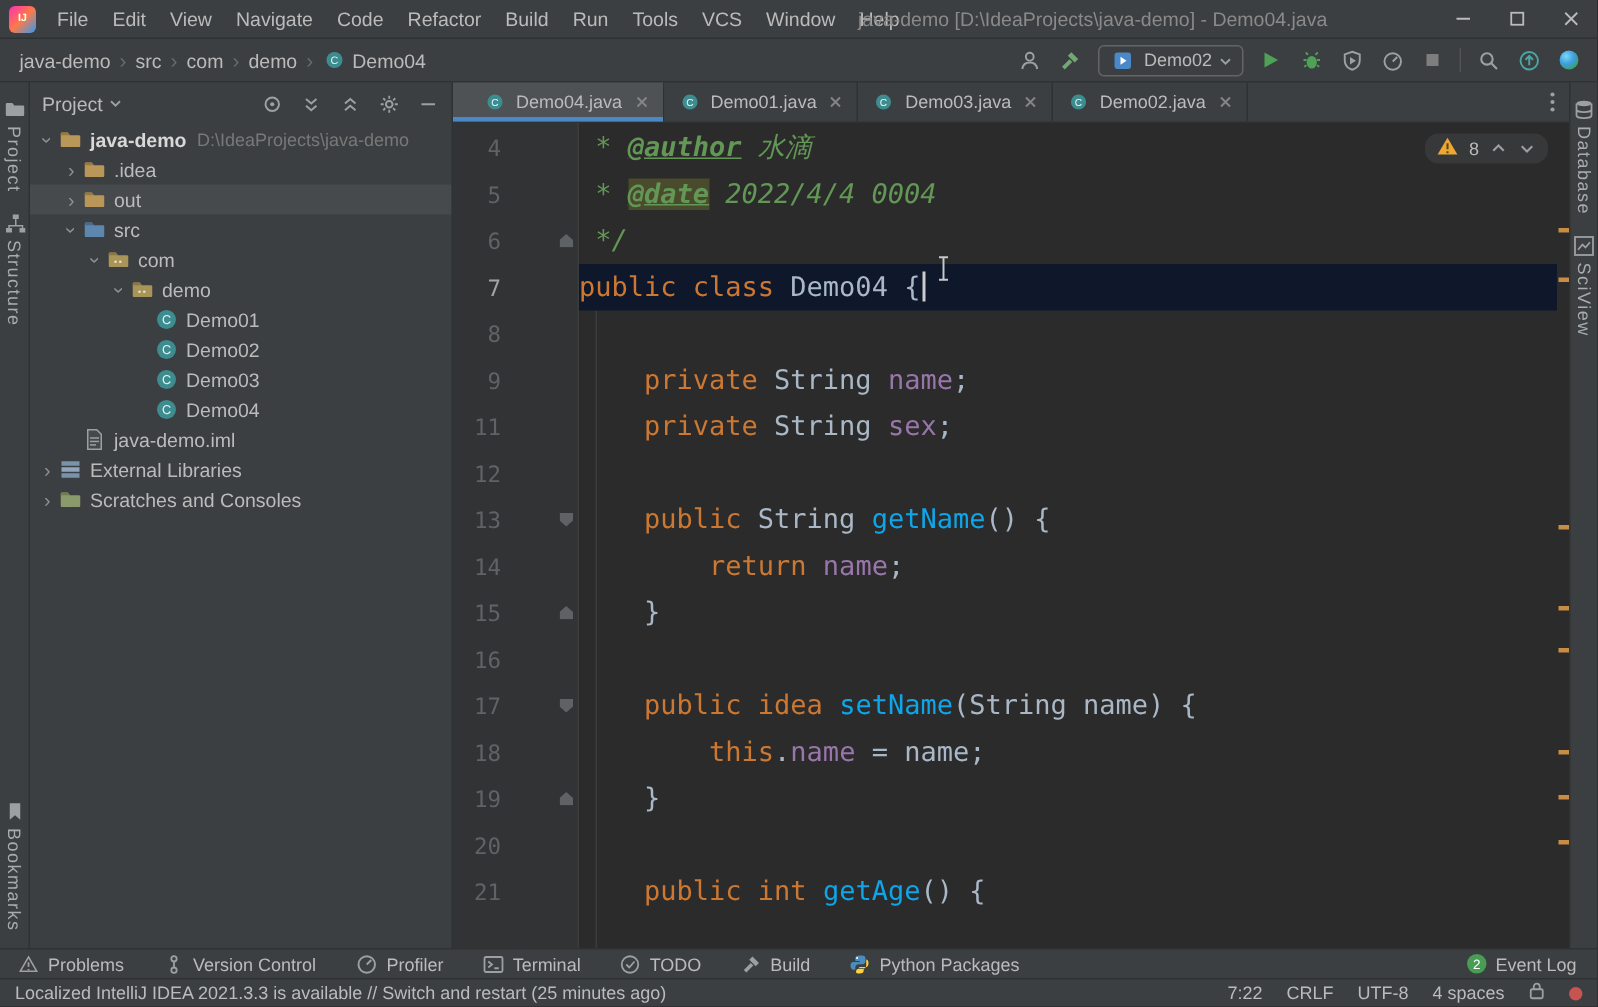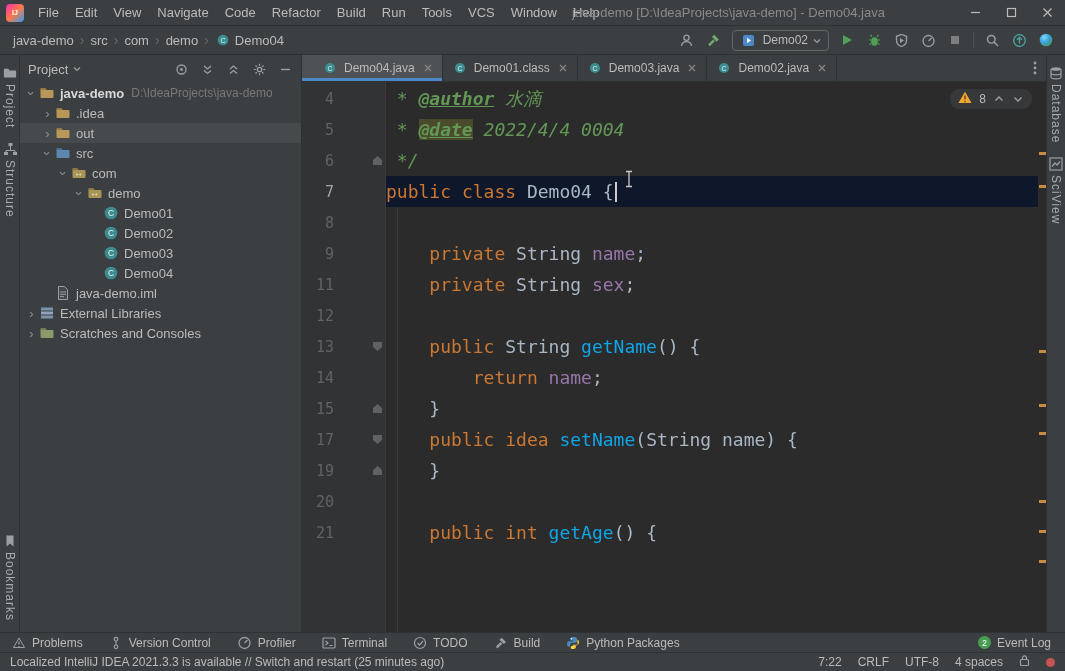--- a/index.html
+++ b/index.html
@@ -502,21 +502,21 @@
               </svg>
             </span>
           </div>
           <div class="tab">
             <span class="tab-icon">
               <svg width="16" height="16" viewBox="0 0 16 16">
                 <circle cx="8" cy="8" r="6.3" fill="#3D8D90"></circle>
                 <text x="8" y="11.2" font-size="8.5" font-family="Liberation Sans, sans-serif" fill="#E8F2F2" text-anchor="middle">C</text>
               </svg>
             </span>
-            <span>Demo01.class</span>
+            <span>Demo01.java</span>
             <span class="tab-close">
               <svg width="10" height="10" viewBox="0 0 10 10">
                 <path d="M2 2l6 6M8 2l-6 6" stroke="#848587" stroke-width="1.3"></path>
               </svg>
             </span>
           </div>
           <div class="tab">
             <span class="tab-icon">
               <svg width="16" height="16" viewBox="0 0 16 16">
                 <circle cx="8" cy="8" r="6.3" fill="#3D8D90"></circle>
@@ -635,26 +635,40 @@
               <div class="ln">
                 <span class="num">15</span>
                 <span class="foldcol">
                   <span class="fold up"></span>
                 </span>
               </div>
               <div class="code-text"><span class="pln">    }</span></div>
             </div>
             <div class="code-line">
               <div class="ln">
+                <span class="num">16</span>
+                <span class="foldcol"></span>
+              </div>
+              <div class="code-text"></div>
+            </div>
+            <div class="code-line">
+              <div class="ln">
                 <span class="num">17</span>
                 <span class="foldcol">
                   <span class="fold down"></span>
                 </span>
               </div>
               <div class="code-text"><span class="pln">    </span><span class="kw">public</span><span class="pln"> </span><span class="kw">idea</span><span class="pln"> </span><span class="mth">setName</span><span class="pln">(String name) {</span></div>
+            </div>
+            <div class="code-line">
+              <div class="ln">
+                <span class="num">18</span>
+                <span class="foldcol"></span>
+              </div>
+              <div class="code-text"><span class="pln">        </span><span class="kw">this</span><span class="pln">.</span><span class="fld">name</span><span class="pln"> = name;</span></div>
             </div>
             <div class="code-line">
               <div class="ln">
                 <span class="num">19</span>
                 <span class="foldcol">
                   <span class="fold up"></span>
                 </span>
               </div>
               <div class="code-text"><span class="pln">    }</span></div>
             </div>

